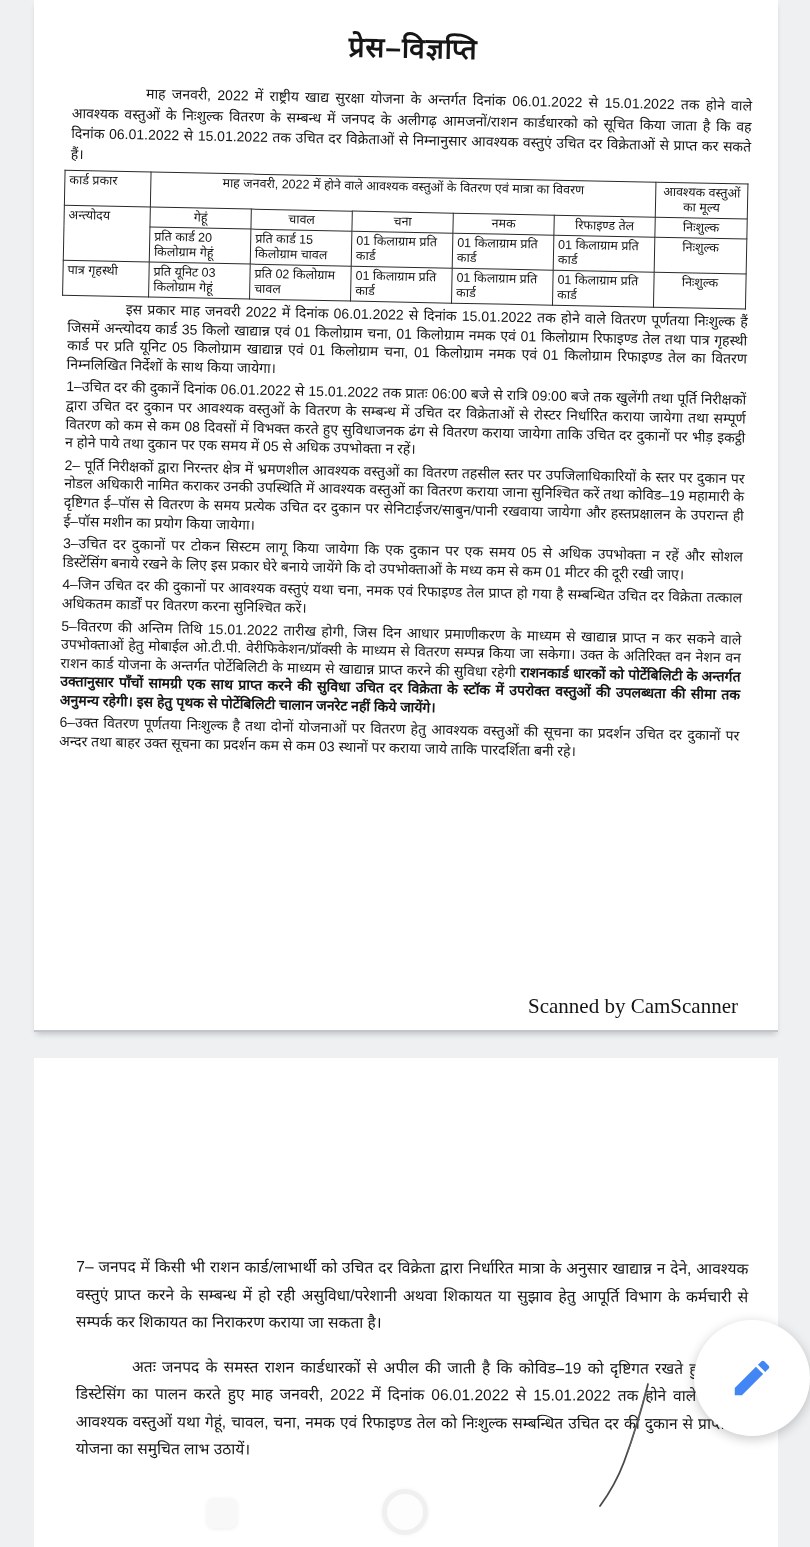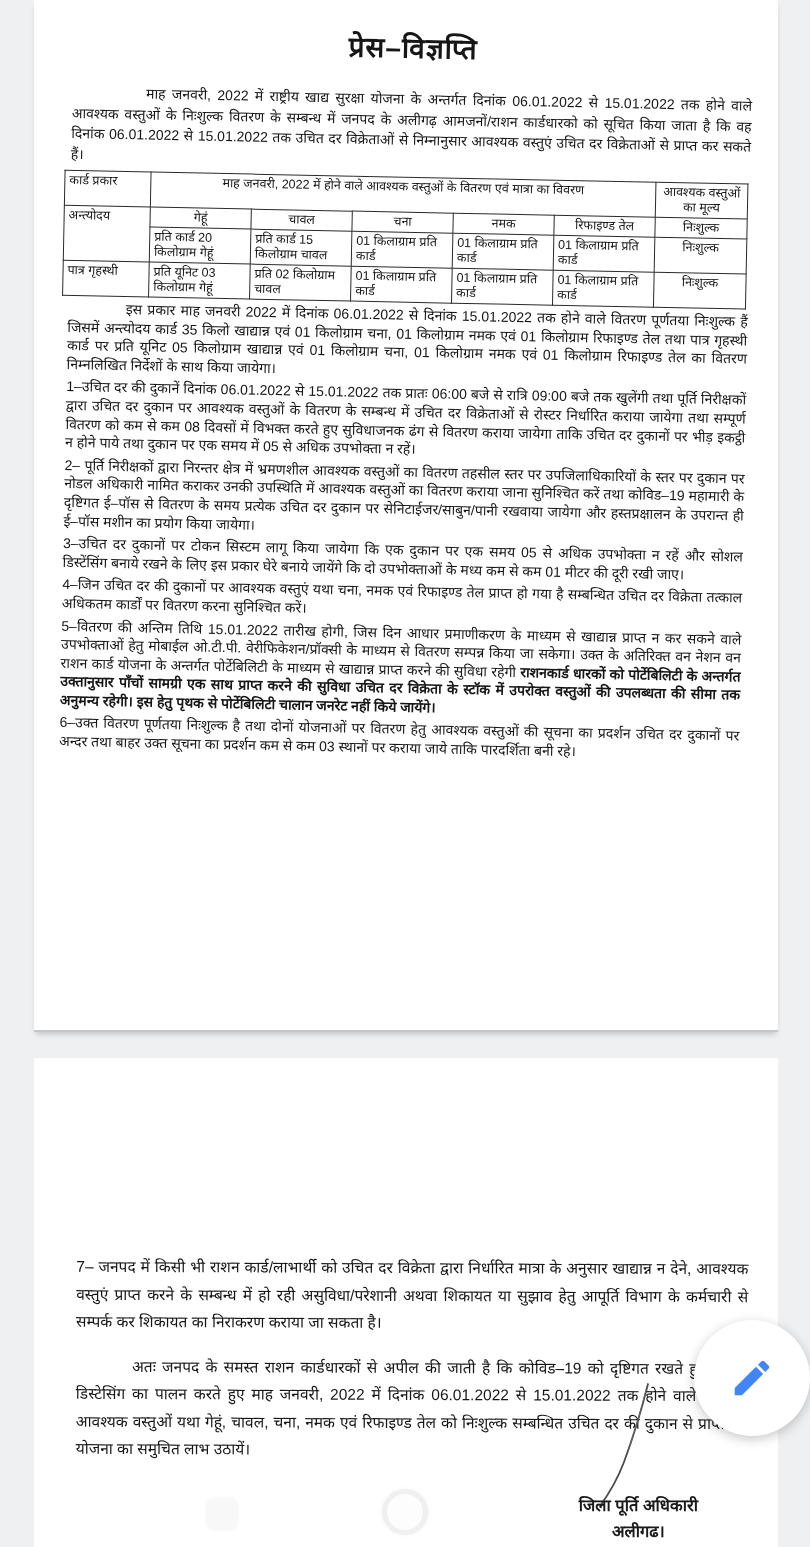--- a/index.html
+++ b/index.html
@@ -149,37 +149,34 @@
 
     <p class="para indent2">इस प्रकार माह जनवरी 2022 में दिनांक 06.01.2022 से दिनांक 15.01.2022 तक होने वाले वितरण पूर्णतया निःशुल्क हैं जिसमें अन्त्योदय कार्ड 35 किलो खाद्यान्न एवं 01 किलोग्राम चना, 01 किलोग्राम नमक एवं 01 किलोग्राम रिफाइण्ड तेल तथा पात्र गृहस्थी कार्ड पर प्रति यूनिट 05 किलोग्राम खाद्यान्न एवं 01 किलोग्राम चना, 01 किलोग्राम नमक एवं 01 किलोग्राम रिफाइण्ड तेल का वितरण निम्नलिखित निर्देशों के साथ किया जायेगा।</p>
     <p class="para pt">1–उचित दर की दुकानें दिनांक 06.01.2022 से 15.01.2022 तक प्रातः 06:00 बजे से रात्रि 09:00 बजे तक खुलेंगी तथा पूर्ति निरीक्षकों द्वारा उचित दर दुकान पर आवश्यक वस्तुओं के वितरण के सम्बन्ध में उचित दर विक्रेताओं से रोस्टर निर्धारित कराया जायेगा तथा सम्पूर्ण वितरण को कम से कम 08 दिवसों में विभक्त करते हुए सुविधाजनक ढंग से वितरण कराया जायेगा ताकि उचित दर दुकानों पर भीड़ इकट्ठी न होने पाये तथा दुकान पर एक समय में 05 से अधिक उपभोक्ता न रहें।</p>
     <p class="para pt">2– पूर्ति निरीक्षकों द्वारा निरन्तर क्षेत्र में भ्रमणशील आवश्यक वस्तुओं का वितरण तहसील स्तर पर उपजिलाधिकारियों के स्तर पर दुकान पर नोडल अधिकारी नामित कराकर उनकी उपस्थिति में आवश्यक वस्तुओं का वितरण कराया जाना सुनिश्चित करें तथा कोविड–19 महामारी के दृष्टिगत ई–पॉस से वितरण के समय प्रत्येक उचित दर दुकान पर सेनिटाईजर/साबुन/पानी रखवाया जायेगा और हस्तप्रक्षालन के उपरान्त ही ई–पॉस मशीन का प्रयोग किया जायेगा।</p>
     <p class="para pt">3–उचित दर दुकानों पर टोकन सिस्टम लागू किया जायेगा कि एक दुकान पर एक समय 05 से अधिक उपभोक्ता न रहें और सोशल डिस्टेंसिंग बनाये रखने के लिए इस प्रकार घेरे बनाये जायेंगे कि दो उपभोक्ताओं के मध्य कम से कम 01 मीटर की दूरी रखी जाए।</p>
     <p class="para pt">4–जिन उचित दर की दुकानों पर आवश्यक वस्तुएं यथा चना, नमक एवं रिफाइण्ड तेल प्राप्त हो गया है सम्बन्धित उचित दर विक्रेता तत्काल अधिकतम कार्डों पर वितरण करना सुनिश्चित करें।</p>
     <p class="para pt"><span>5–वितरण की अन्तिम तिथि 15.01.2022 तारीख होगी, जिस दिन आधार प्रमाणीकरण के माध्यम से खाद्यान्न प्राप्त न कर सकने वाले उपभोक्ताओं हेतु मोबाईल ओ.टी.पी. वेरीफिकेशन/प्रॉक्सी के माध्यम से वितरण सम्पन्न किया जा सकेगा। उक्त के अतिरिक्त वन नेशन वन राशन कार्ड योजना के अन्तर्गत पोर्टेबिलिटी के माध्यम से खाद्यान्न प्राप्त करने की सुविधा रहेगी </span><span class="bold">राशनकार्ड धारकों को पोर्टेबिलिटी के अन्तर्गत उक्तानुसार पाँचों सामग्री एक साथ प्राप्त करने की सुविधा उचित दर विक्रेता के स्टॉक में उपरोक्त वस्तुओं की उपलब्धता की सीमा तक अनुमन्य रहेगी। इस हेतु पृथक से पोर्टेबिलिटी चालान जनरेट नहीं किये जायेंगे।</span></p>
     <p class="para pt">6–उक्त वितरण पूर्णतया निःशुल्क है तथा दोनों योजनाओं पर वितरण हेतु आवश्यक वस्तुओं की सूचना का प्रदर्शन उचित दर दुकानों पर अन्दर तथा बाहर उक्त सूचना का प्रदर्शन कम से कम 03 स्थानों पर कराया जाये ताकि पारदर्शिता बनी रहे।</p>
   </div>
 
+  <div class="cam-credit">Scanned by CamScanner</div>
 </div>
 
 <div class="page page2">
   <div class="scan2">
     <p>7– जनपद में किसी भी राशन कार्ड/लाभार्थी को उचित दर विक्रेता द्वारा निर्धारित मात्रा के अनुसार खाद्यान्न न देने, आवश्यक वस्तुएं प्राप्त करने के सम्बन्ध में हो रही असुविधा/परेशानी अथवा शिकायत या सुझाव हेतु आपूर्ति विभाग के कर्मचारी से सम्पर्क कर शिकायत का निराकरण कराया जा सकता है।</p>
     <p class="closing">अतः जनपद के समस्त राशन कार्डधारकों से अपील की जाती है कि कोविड–19 को दृष्टिगत रखते हुए सोशल डिस्टेसिंग का पालन करते हुए माह जनवरी, 2022 में दिनांक 06.01.2022 से 15.01.2022 तक होने वाले उपरोक्त आवश्यक वस्तुओं यथा गेहूं, चावल, चना, नमक एवं रिफाइण्ड तेल को निःशुल्क सम्बन्धित उचित दर की दुकान से प्राप्त कर योजना का समुचित लाभ उठायें।</p>
   </div>
 
   <svg class="sig-stroke" width="70" height="130" viewBox="0 0 70 130">
     <path d="M62 4 C 58 20, 48 55, 38 82 C 32 98, 22 115, 14 126" fill="none" stroke="#4a4a4a" stroke-width="1.8" stroke-linecap="round"></path>
     <path d="M60 10 C 57 22, 50 48, 42 72" fill="none" stroke="#6a6a6a" stroke-width="0.8" stroke-linecap="round"></path>
   </svg>
 
-  <div class="sig-block">
-    <div>जिला पूर्ति अधिकारी</div>
-    <div>अलीगढ।</div>
-  </div>
 </div>
 
 <div class="fab">
   <svg viewBox="0 0 24 24">
     <path fill="#4285f4" d="M3 17.25V21h3.75L17.81 9.94l-3.75-3.75L3 17.25zM20.71 7.04c.39-.39.39-1.02 0-1.41l-2.34-2.34a.9959.9959 0 0 0-1.41 0l-1.83 1.83 3.75 3.75 1.83-1.83z"></path>
   </svg>
 </div>
 
 <div class="nav-recents"></div>
 <div class="nav-home"></div>

